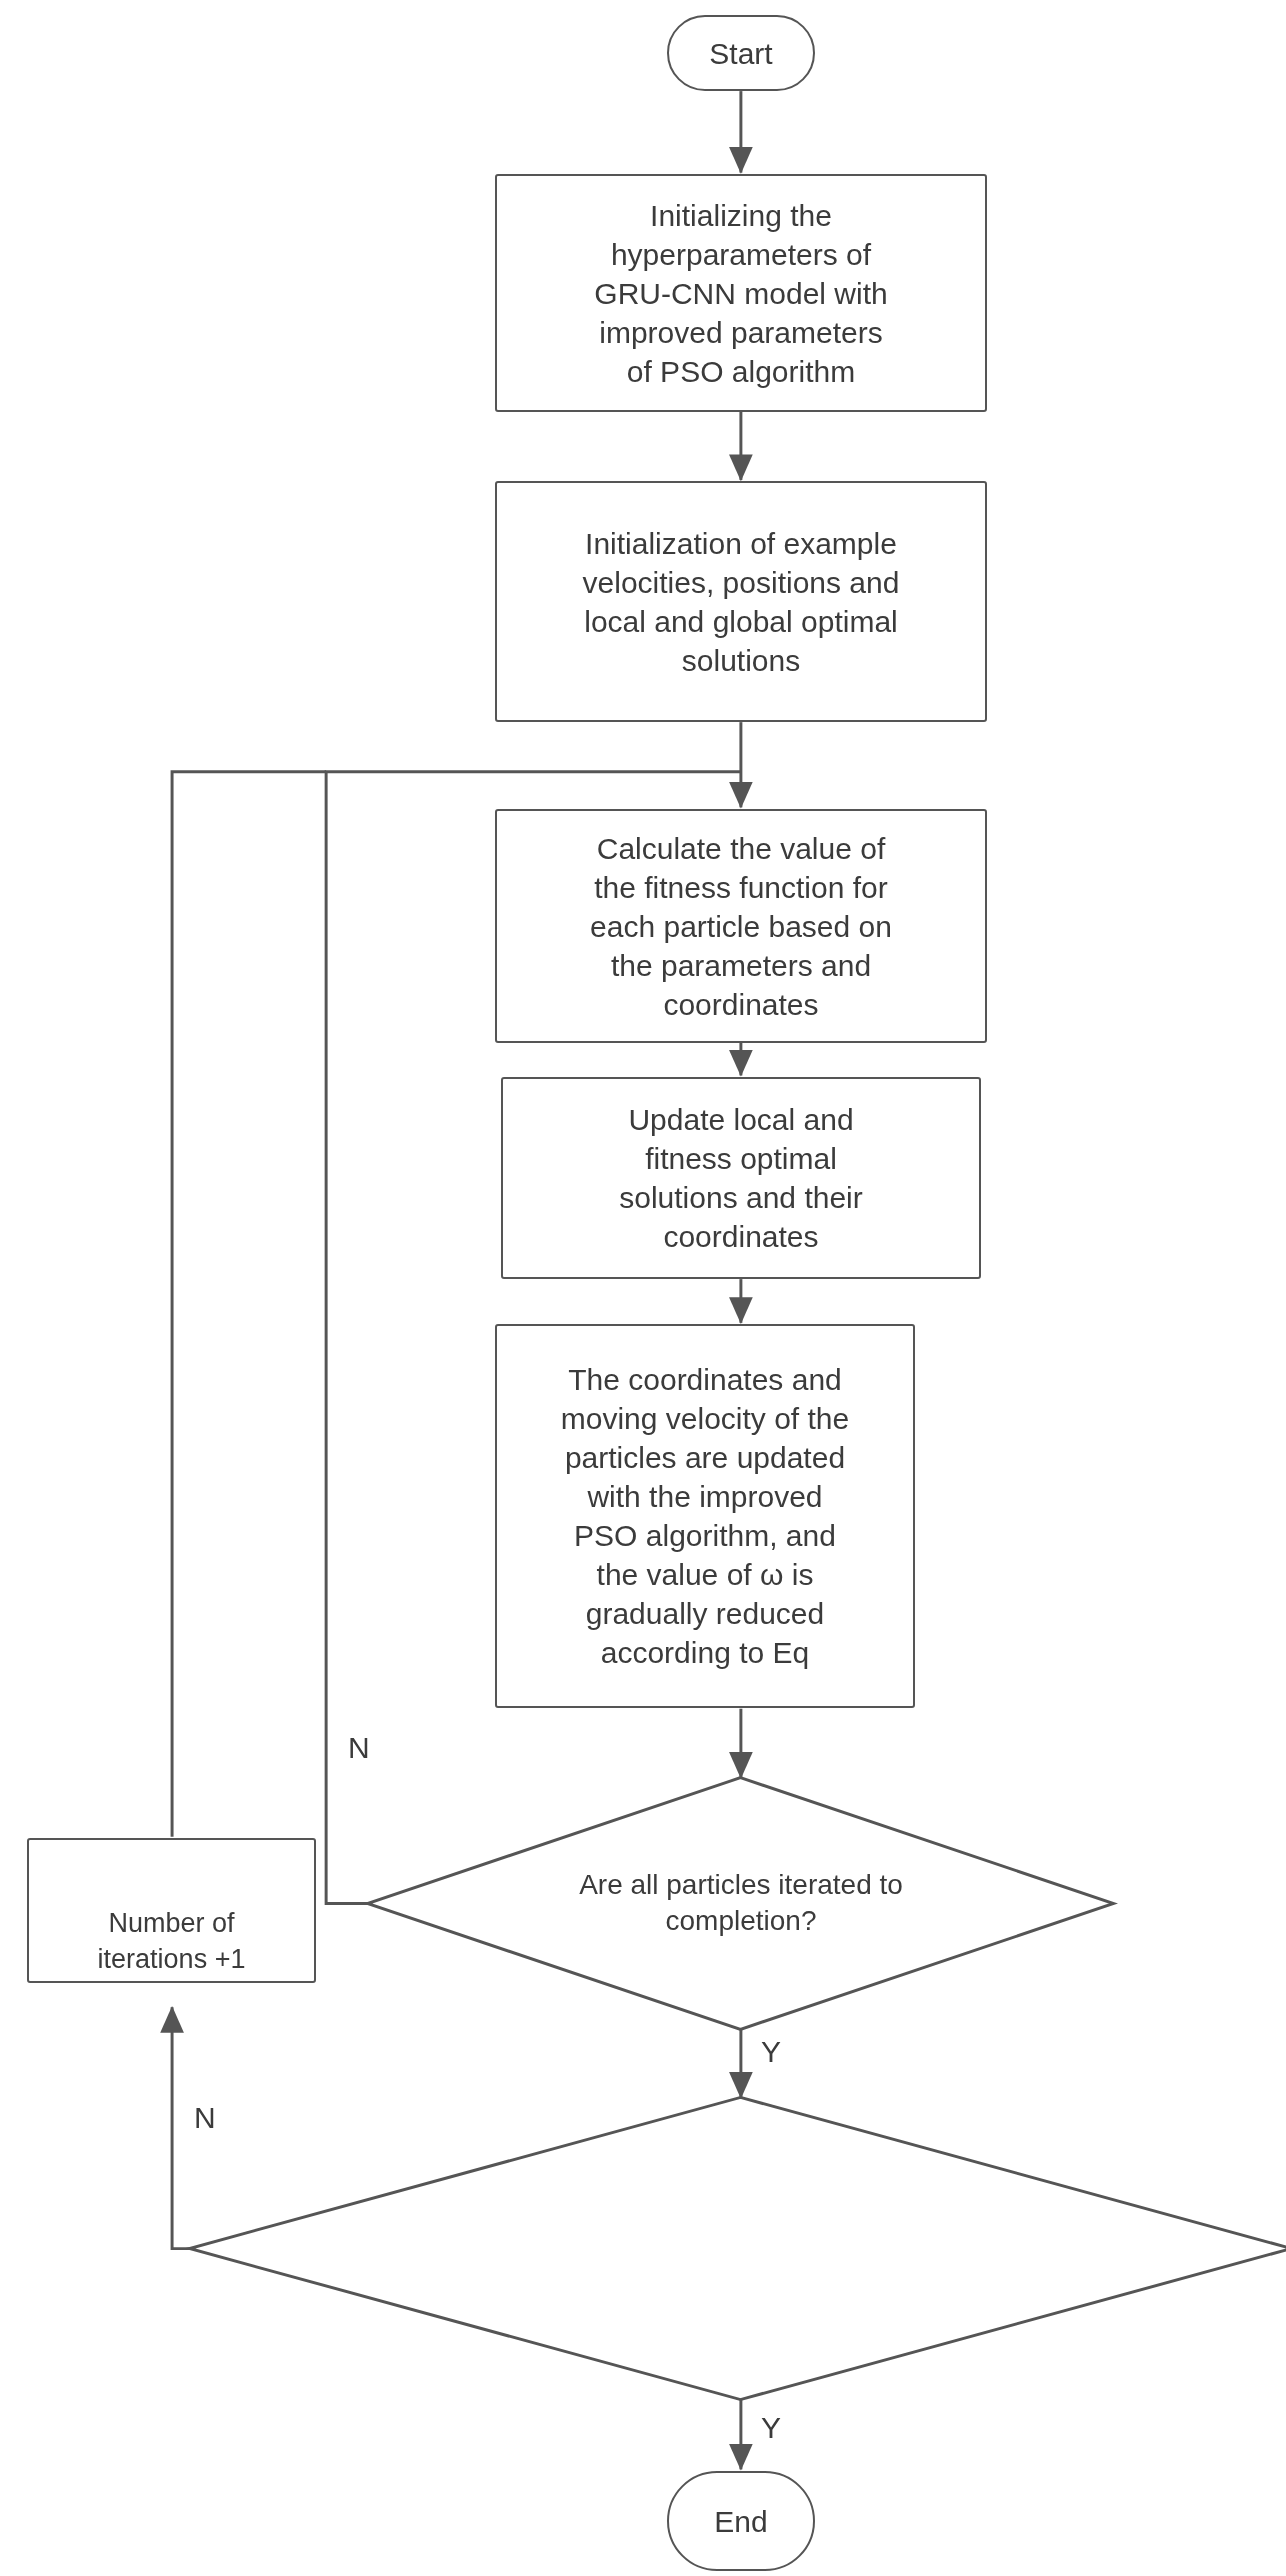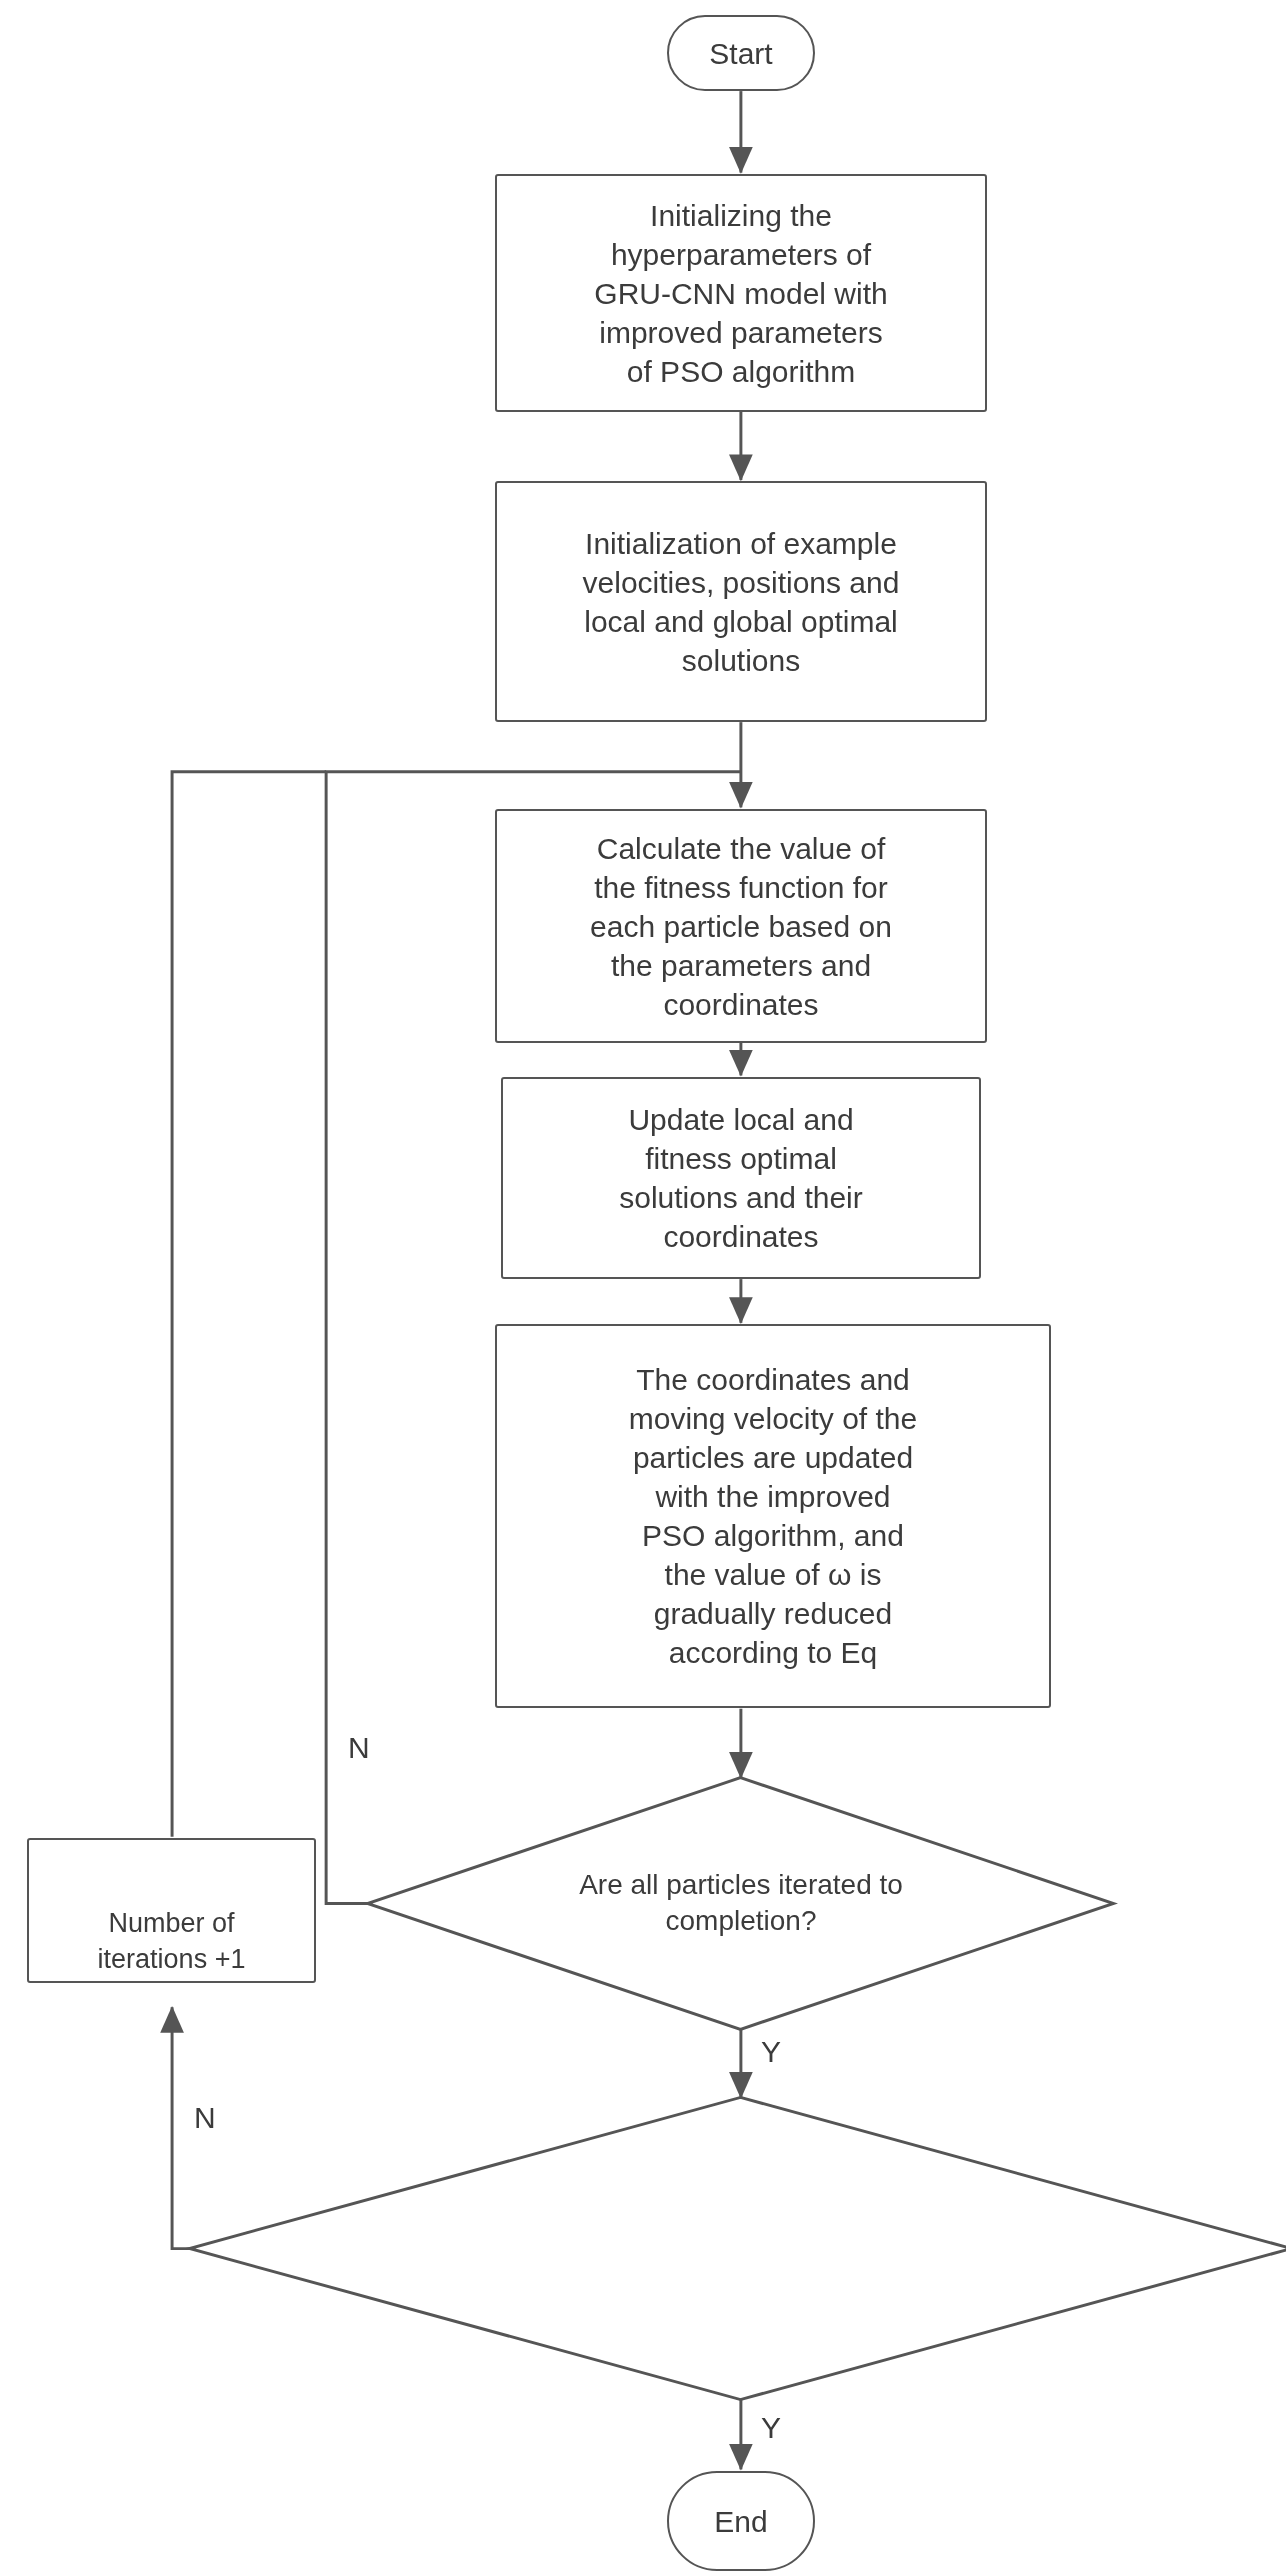--- a/index.html
+++ b/index.html
@@ -133,21 +133,21 @@
 coordinates</span>
   </div>
 
   <div class="node proc" style="left:501px; top:1077px; width:480px; height:202px;">
     <span class="node-text fs-box">Update local and
 fitness optimal
 solutions and their
 coordinates</span>
   </div>
 
-  <div class="node proc" style="left:495px; top:1324px; width:556px; height:384px;">
+  <div class="node proc" style="left:495px; top:1324px; width:420px; height:384px;">
     <span class="node-text fs-box">The coordinates and
 moving velocity of the
 particles are updated
 with the improved
 PSO algorithm, and
 the value of ω is
 gradually reduced
 according to Eq</span>
   </div>
 

